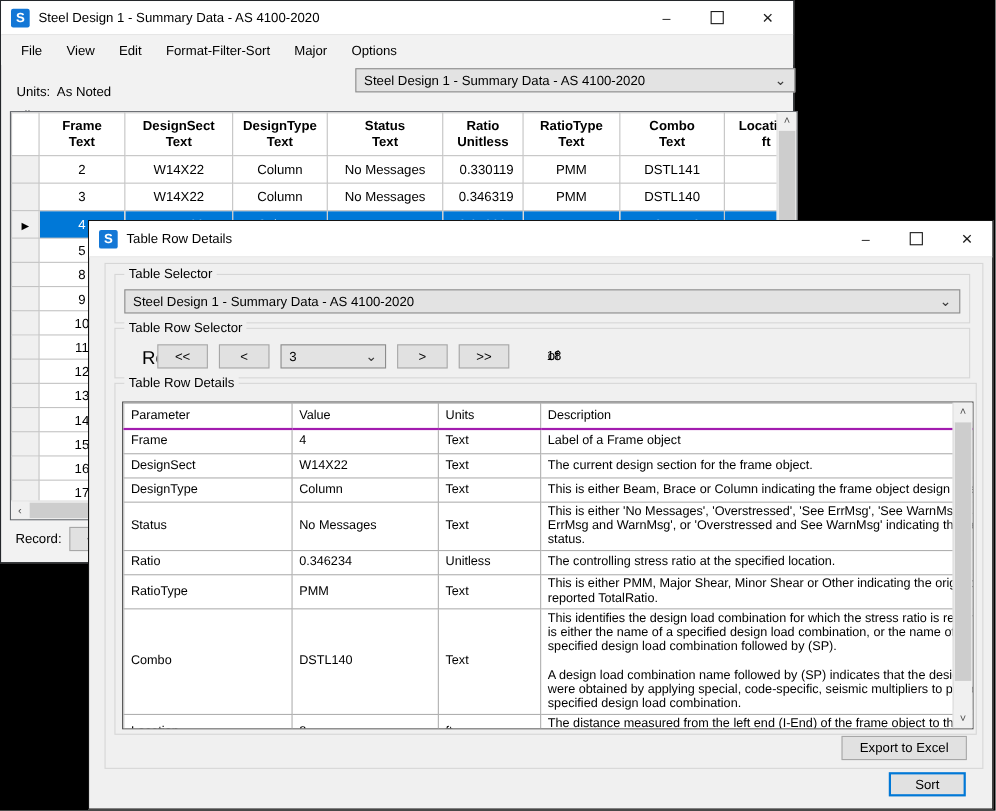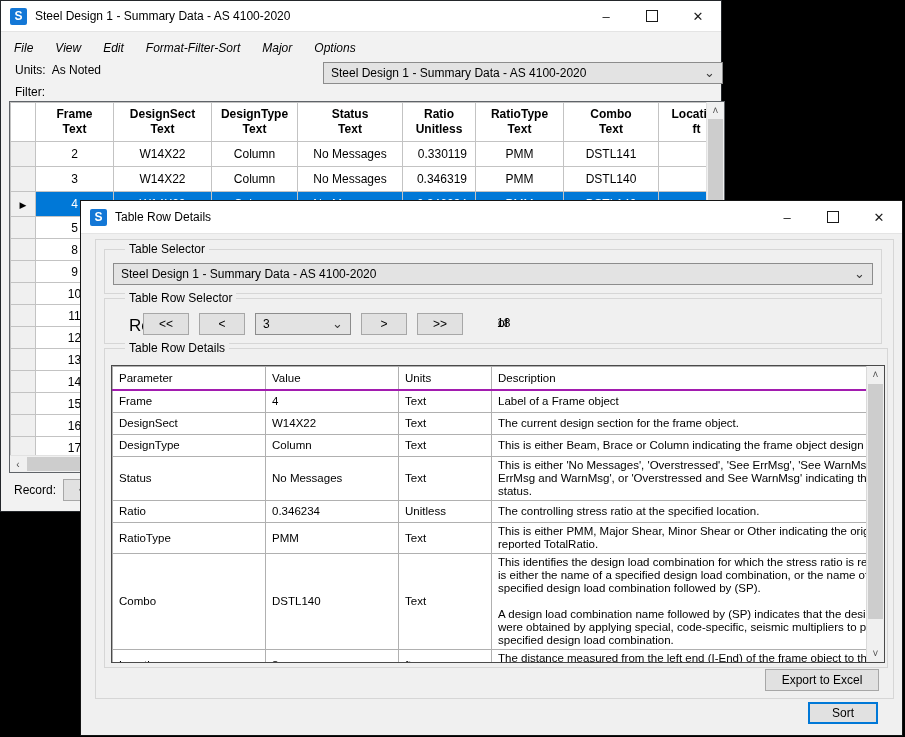--- a/index.html
+++ b/index.html
@@ -12,24 +12,24 @@
   .win{position:absolute;background:#f2f2f2;box-sizing:border-box;}
   
   .titlebar{height:30px;background:#fff;border-bottom:1px solid #e4e4e4;display:flex;align-items:center;padding-left:9px;position:relative;}
   .appicon{width:17px;height:17px;background:#1377d6;color:#fff;font-weight:bold;font-size:12px;line-height:17px;text-align:center;border-radius:2px;flex:0 0 17px;}
   .titletext{margin-left:8px;font-size:12px;white-space:nowrap;}
   .winctls{position:absolute;right:0;top:0;height:100%;display:flex;}
   .ctl{width:46px;height:100%;display:flex;align-items:center;justify-content:center;font-size:13px;color:#1a1a1a;}
   .ctl .box{width:10px;height:10px;border:1px solid #1a1a1a;}
   
   #main-window{left:0;top:0;width:722px;height:512px;border:1px solid #23262a;}
-  .menubar{display:flex;align-items:flex-end;height:27px;padding-left:2px;font-size:12px;background:#f2f2f2;font-style:italic;}
+  .menubar{display:flex;align-items:center;height:27px;padding-left:7px;font-size:12px;background:#f2f2f2;}
   .menu-item{padding:4px 11px;}
   .infobar{position:relative;height:45px;font-size:12px;}
-  .lblrow{position:absolute;left:14px;white-space:nowrap;}
+  .lblrow{position:absolute;left:14px;white-space:nowrap;margin-top:13px;}
   .lblrow .val{margin-left:6px;}
   .combo{background:#e3e3e3;border:1px solid #8c8c8c;height:22px;display:flex;align-items:center;justify-content:space-between;padding:0 7px;font-size:12px;box-sizing:border-box;}
   .combo .chev{color:#3c3c3c;font-size:13px;line-height:10px;}
   #main-combo{position:absolute;left:322px;top:3px;width:400px;}
   
   #grid-wrap{position:absolute;left:8px;top:100px;width:714px;height:370px;border:1px solid #5f6368;background:#fff;overflow:hidden;}
   #grid-viewport{position:absolute;left:0;top:0;right:17px;bottom:16px;overflow:hidden;}
   #summary-table{border-collapse:collapse;table-layout:fixed;width:697px;background:#fff;}
   #summary-table th,#summary-table td{border:1px solid #c3c3c3;font-size:12px;overflow:hidden;white-space:nowrap;}
   #summary-table thead th{font-weight:bold;height:36px;text-align:center;line-height:15px;background:#fff;}
@@ -64,21 +64,21 @@
   #grid-corner{right:0;bottom:0;width:17px;height:16px;}
   #record-row{position:absolute;left:0;top:478px;width:100%;height:26px;font-size:12px;}
   #record-row .rlabel{position:absolute;left:13px;top:4px;}
   .btn{background:#e1e1e1;border:1px solid #a7a7a7;font-size:12px;display:flex;align-items:center;justify-content:center;box-sizing:border-box;color:#000;}
   #record-first{position:absolute;left:62px;top:0;width:46px;height:22px;}
   
   #dialog{left:80px;top:200px;width:823px;height:536px;border:1px solid #141414;background:#f0f0f0;}
   #dialog .titlebar{height:32px;}
   #dlg-panel{position:absolute;left:14px;top:38px;width:797px;height:458px;border:1px solid #d6d6d6;}
   .groupbox{position:absolute;border:1px solid #d6d6d6;}
-  .gb-label{position:absolute;top:-8px;left:20px;background:#f0f0f0;padding:0 4px;font-size:12px;white-space:nowrap;}
+  .gb-label{position:absolute;top:-8px;left:8px;background:#f0f0f0;padding:0 4px;font-size:12px;white-space:nowrap;}
   #gb-table-selector{left:8px;top:9px;width:776px;height:43px;}
   #dlg-combo{position:absolute;left:8px;top:13px;width:760px;}
   #gb-row-selector{left:8px;top:58px;width:776px;height:44px;}
   #gb-row-selector .row-label{position:absolute;left:24px;top:17px;font-size:17px;}
   .navbtn{position:absolute;top:14px;width:46px;height:22px;}
   #btn-first{left:38px;}  #btn-prev{left:94px;}
   #row-combo{position:absolute;left:150px;top:14px;width:96px;}
   #btn-next{left:256px;} #btn-last{left:312px;}
   #of-label{position:absolute;left:393px;top:17px;font-size:12px;}
   #of-total{position:absolute;left:392px;top:17px;font-size:12px;}

